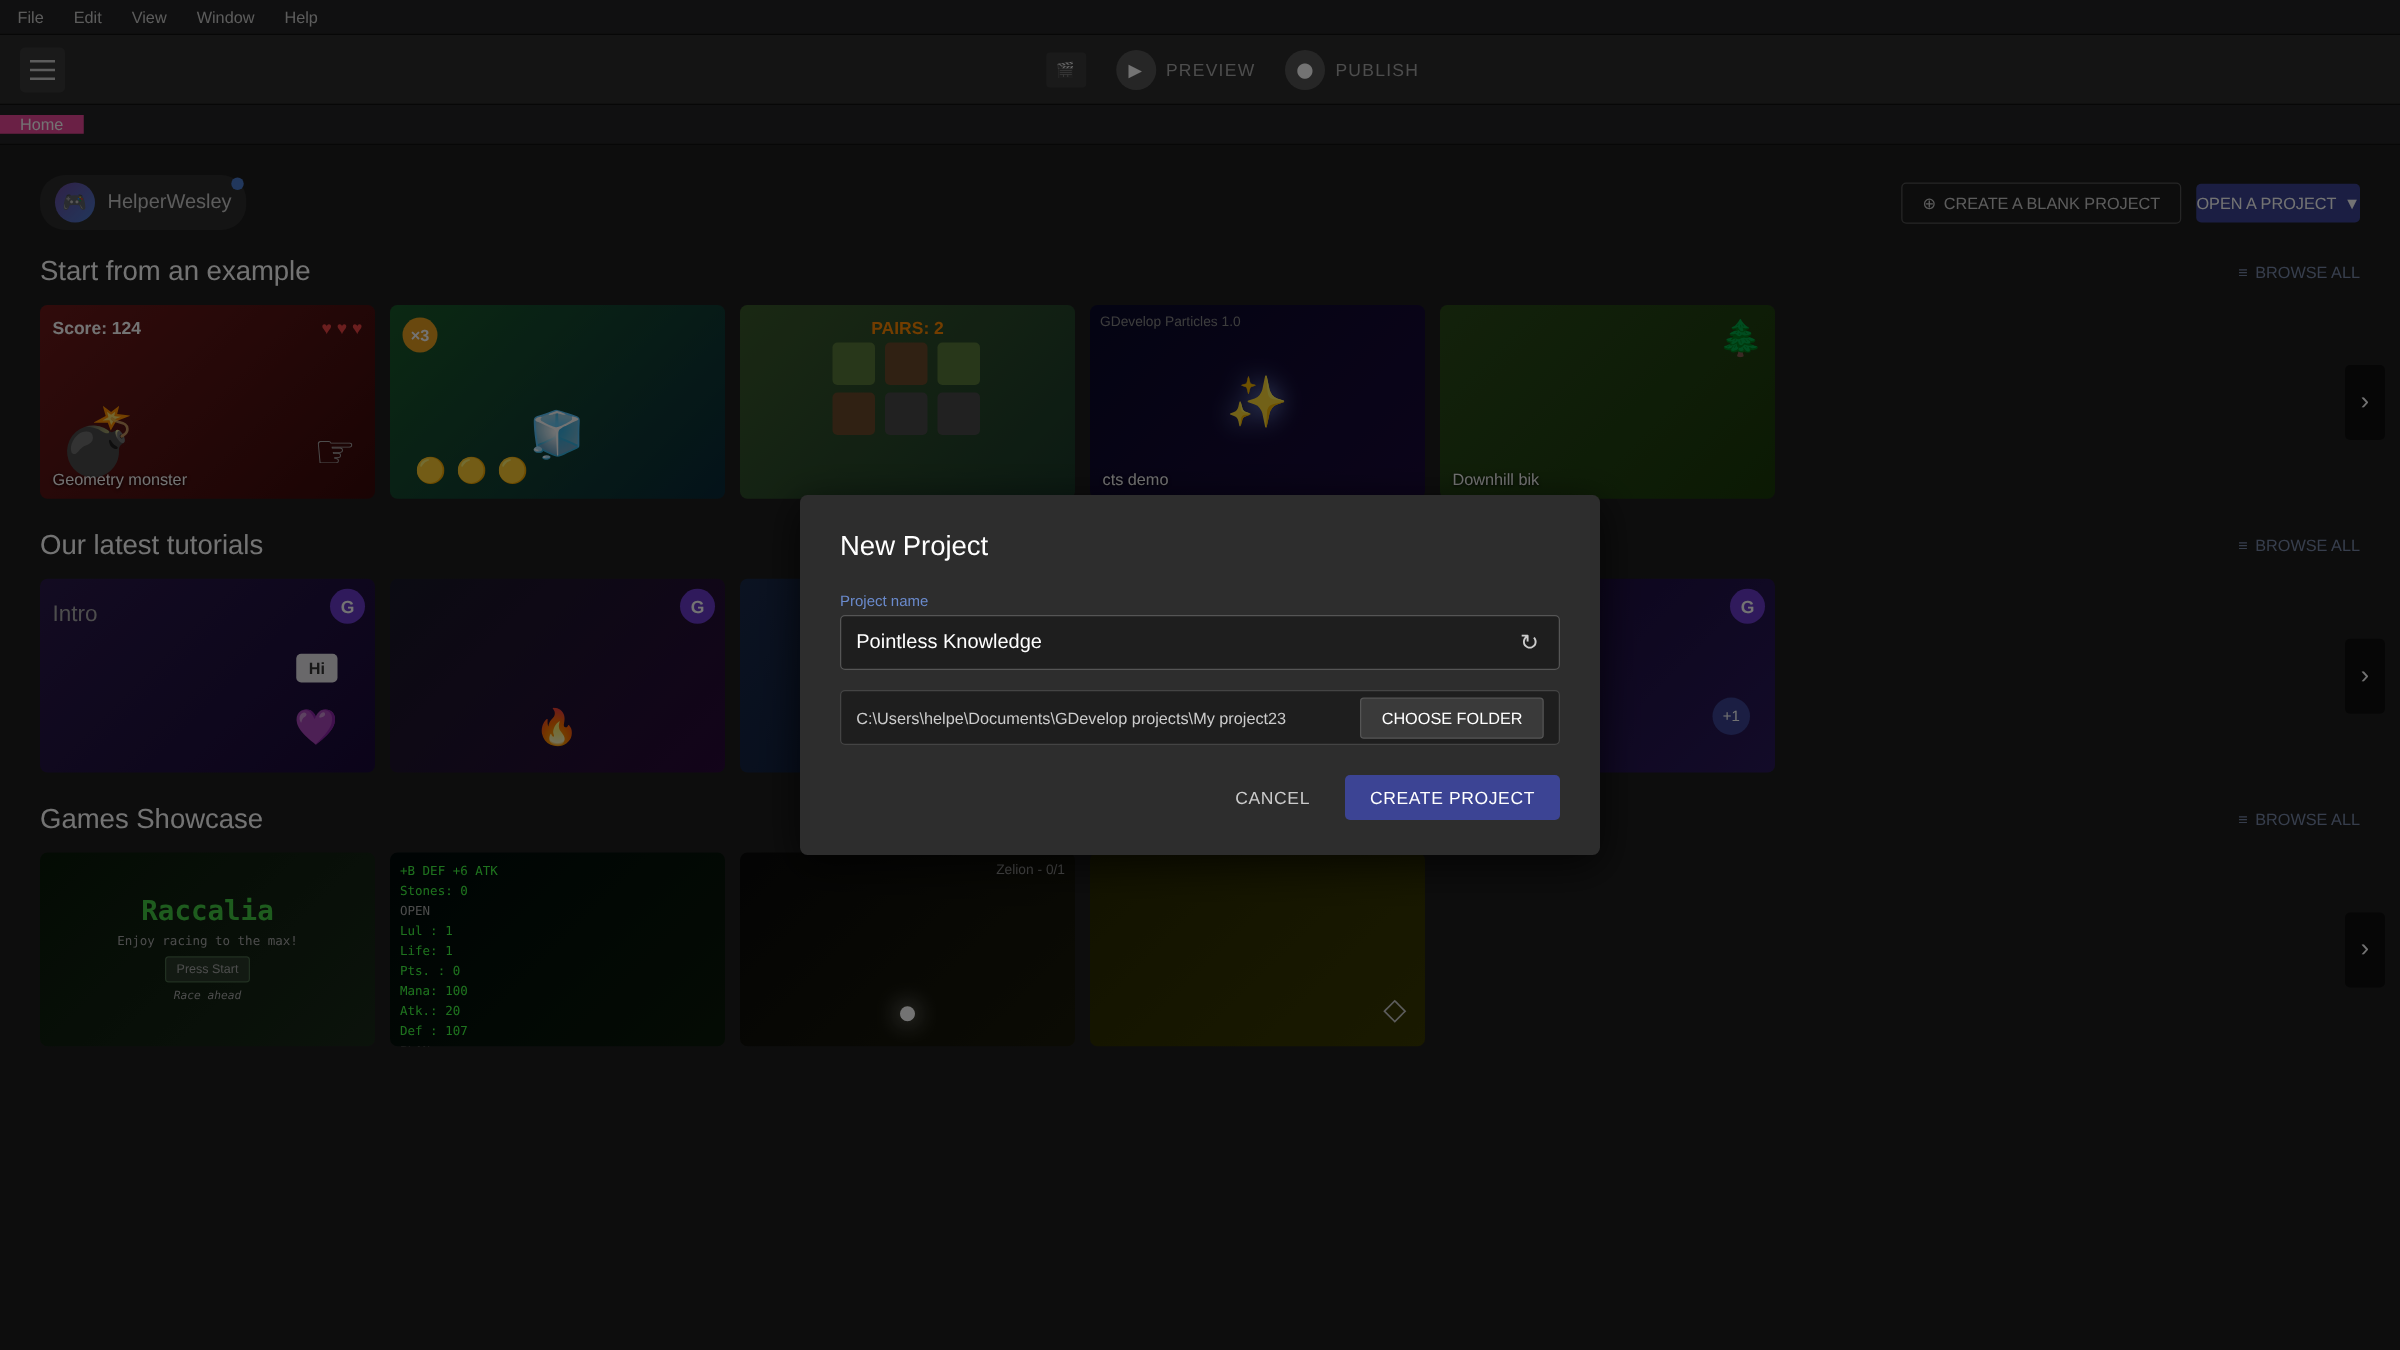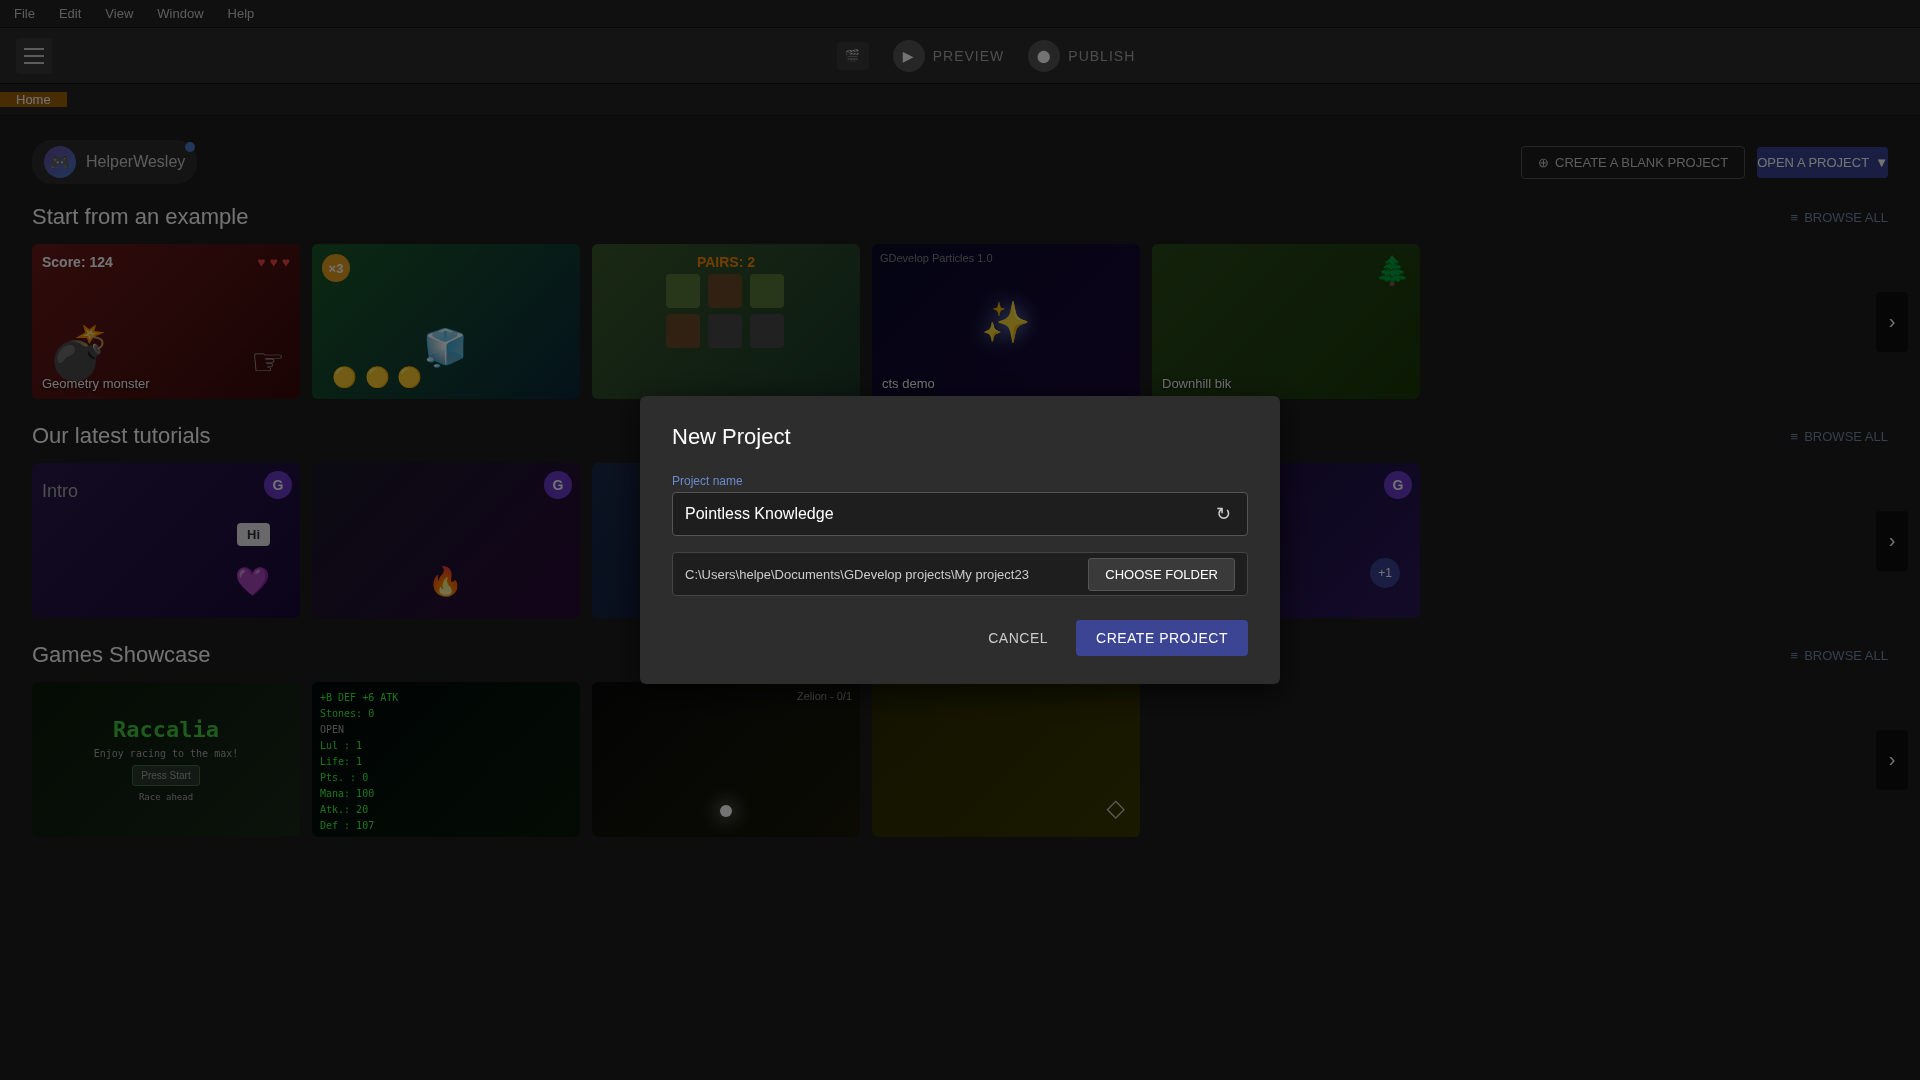--- a/index.html
+++ b/index.html
@@ -104,21 +104,21 @@
       border-radius: 3px;
       display: flex;
       align-items: center;
       justify-content: center;
       color: #aaa;
       font-size: 12px;
     }
 
     
     .home-tab {
-      background: #a16207;
+      background: #ec4899;
       padding: 0 16px;
       font-size: 13px;
       color: #fff;
       display: inline-block;
       margin: 0;
     }
 
     
     .main-content {
       padding: 24px 32px;
@@ -646,21 +646,21 @@
       <span>BROWSE ALL</span>
     </div>
   </div>
 
   <div class="thumbnails-row">
     <div class="thumb thumb-raccalia">
       <div style="display:flex;flex-direction:column;align-items:center;justify-content:center;height:100%;gap:6px;">
         <div style="color:#44cc44;font-family:monospace;font-size:22px;font-weight:bold;">Raccalia</div>
         <div style="color:#aaa;font-size:10px;font-family:monospace;">Enjoy racing to the max!</div>
         <div style="background:#2a3a2a;border:1px solid #4a6a4a;color:#aaa;font-size:10px;padding:4px 8px;border-radius:3px;font-family:Liberation Sans, sans-serif;">Press Start</div>
-        <div style="color:#aaa;font-size:9px;font-family:monospace;">Race ahead</div>
+        <div style="color:#aaa;font-size:9px;font-family:monospace;font-style:italic;">Race ahead</div>
       </div>
     </div>
     <div class="thumb thumb-stats">
       <div style="font-family:monospace;font-size:10px;color:#44ff44;padding:8px;line-height:1.6;">
         <div>+B DEF +6 ATK</div>
         <div>Stones: 0</div>
         <div style="color:#aaa;">OPEN</div>
         <div>Lul : 1</div>
         <div>Life: 1</div>
         <div>Pts. : 0</div>

